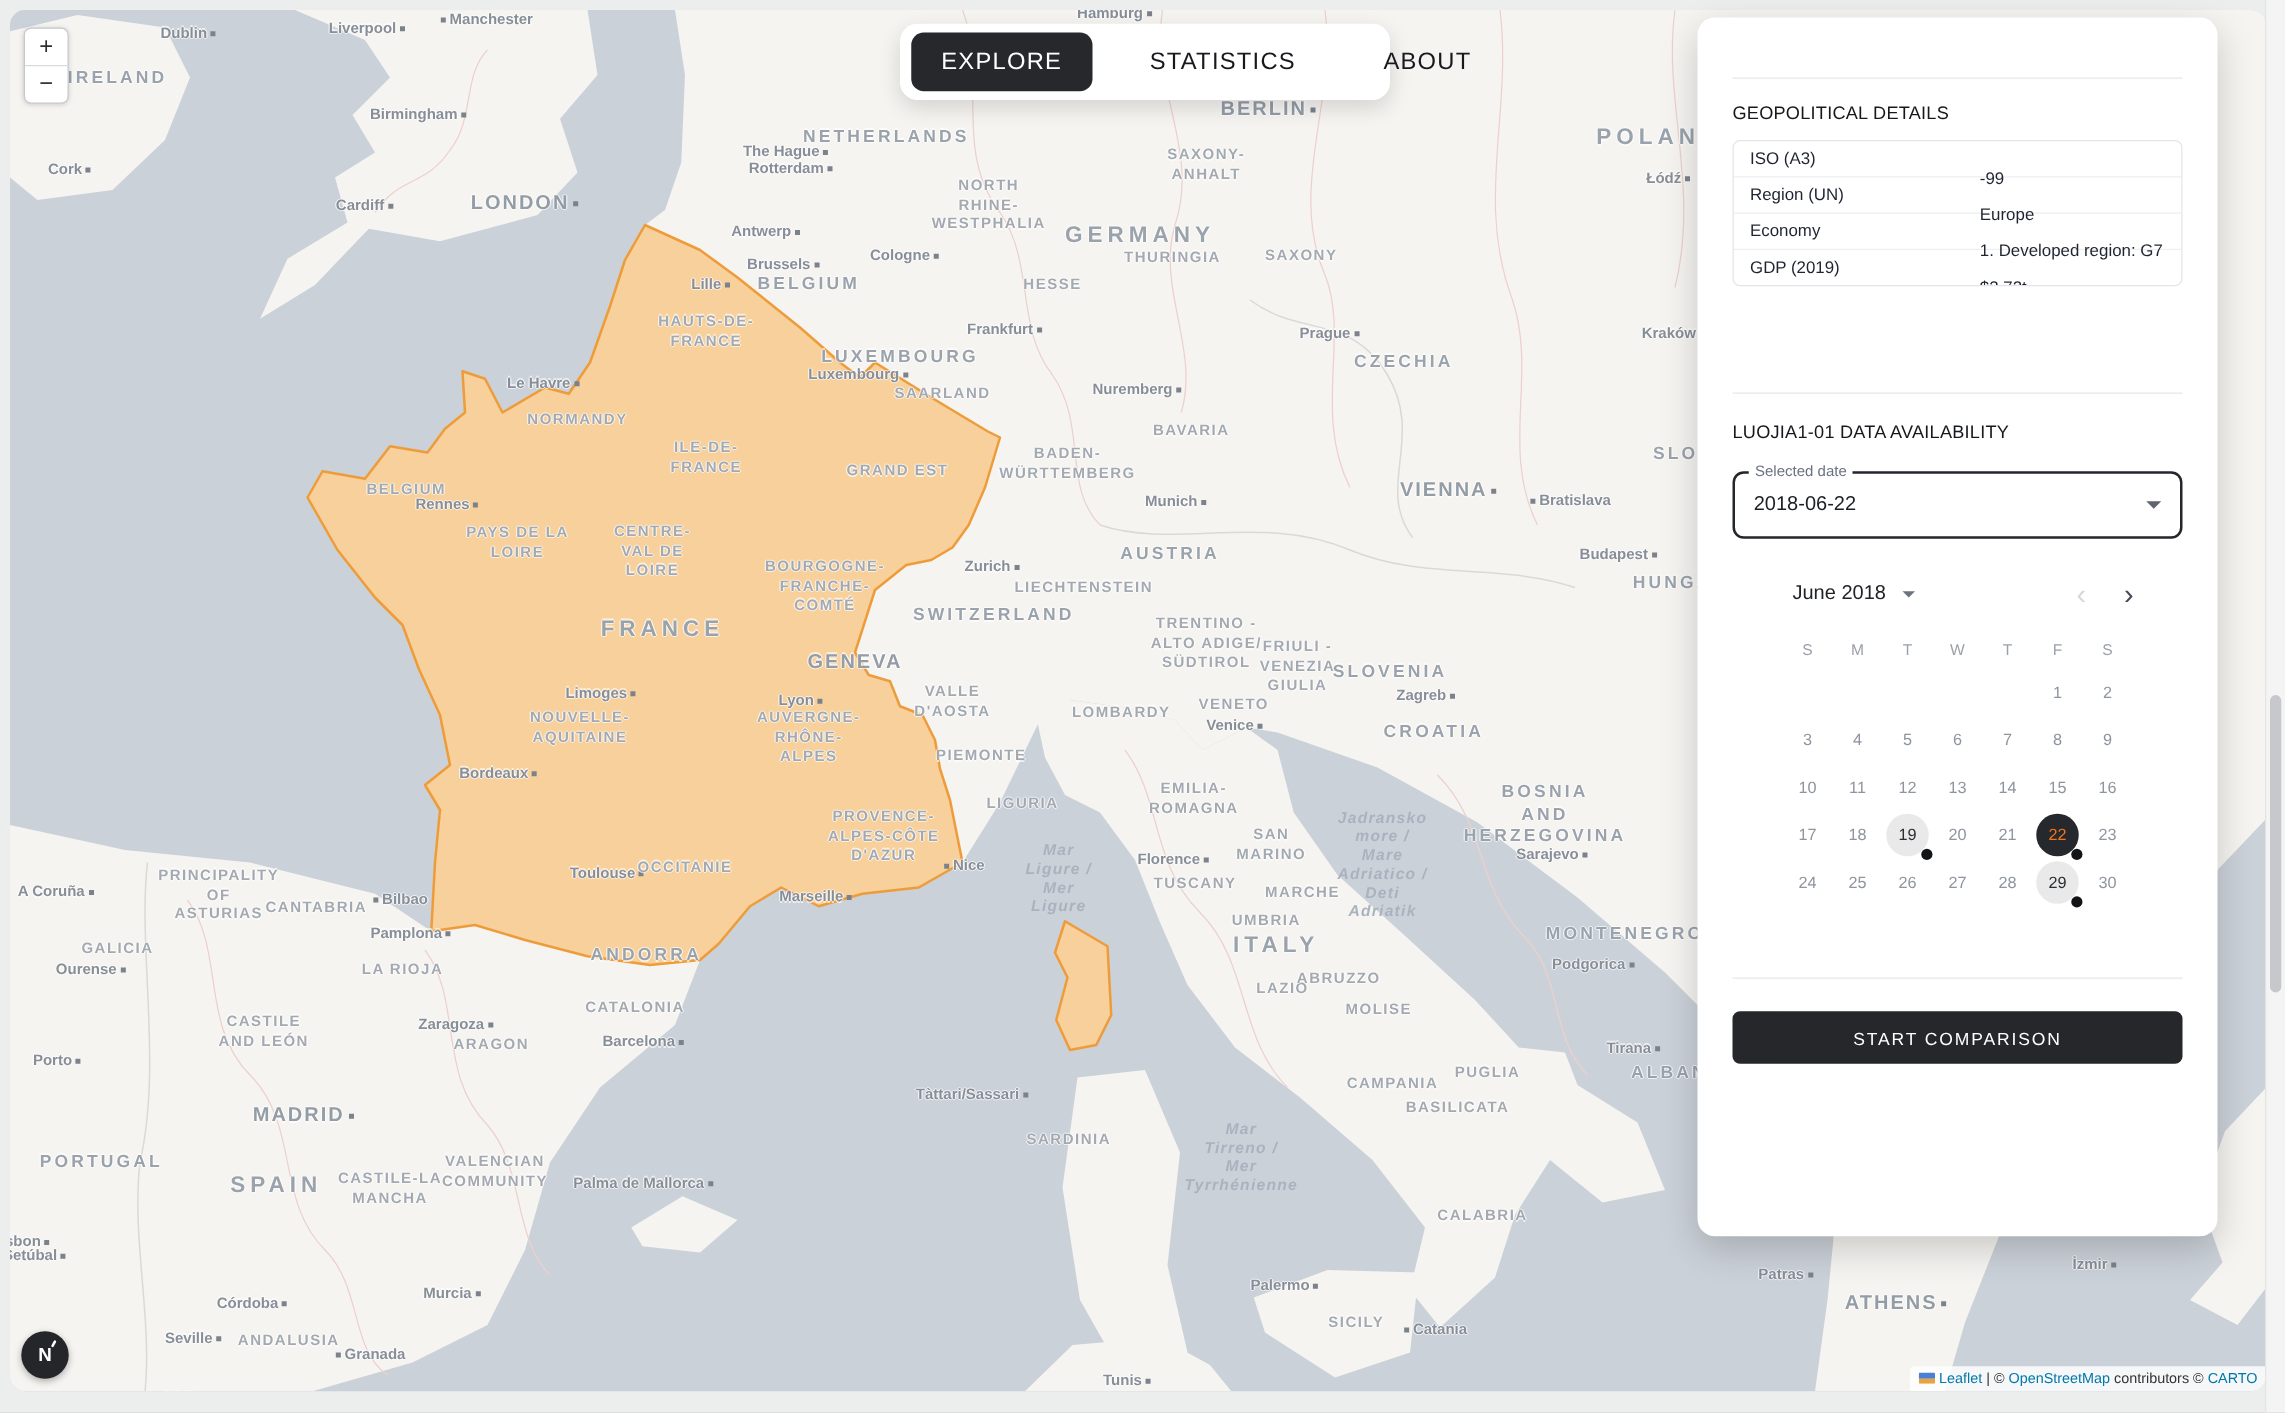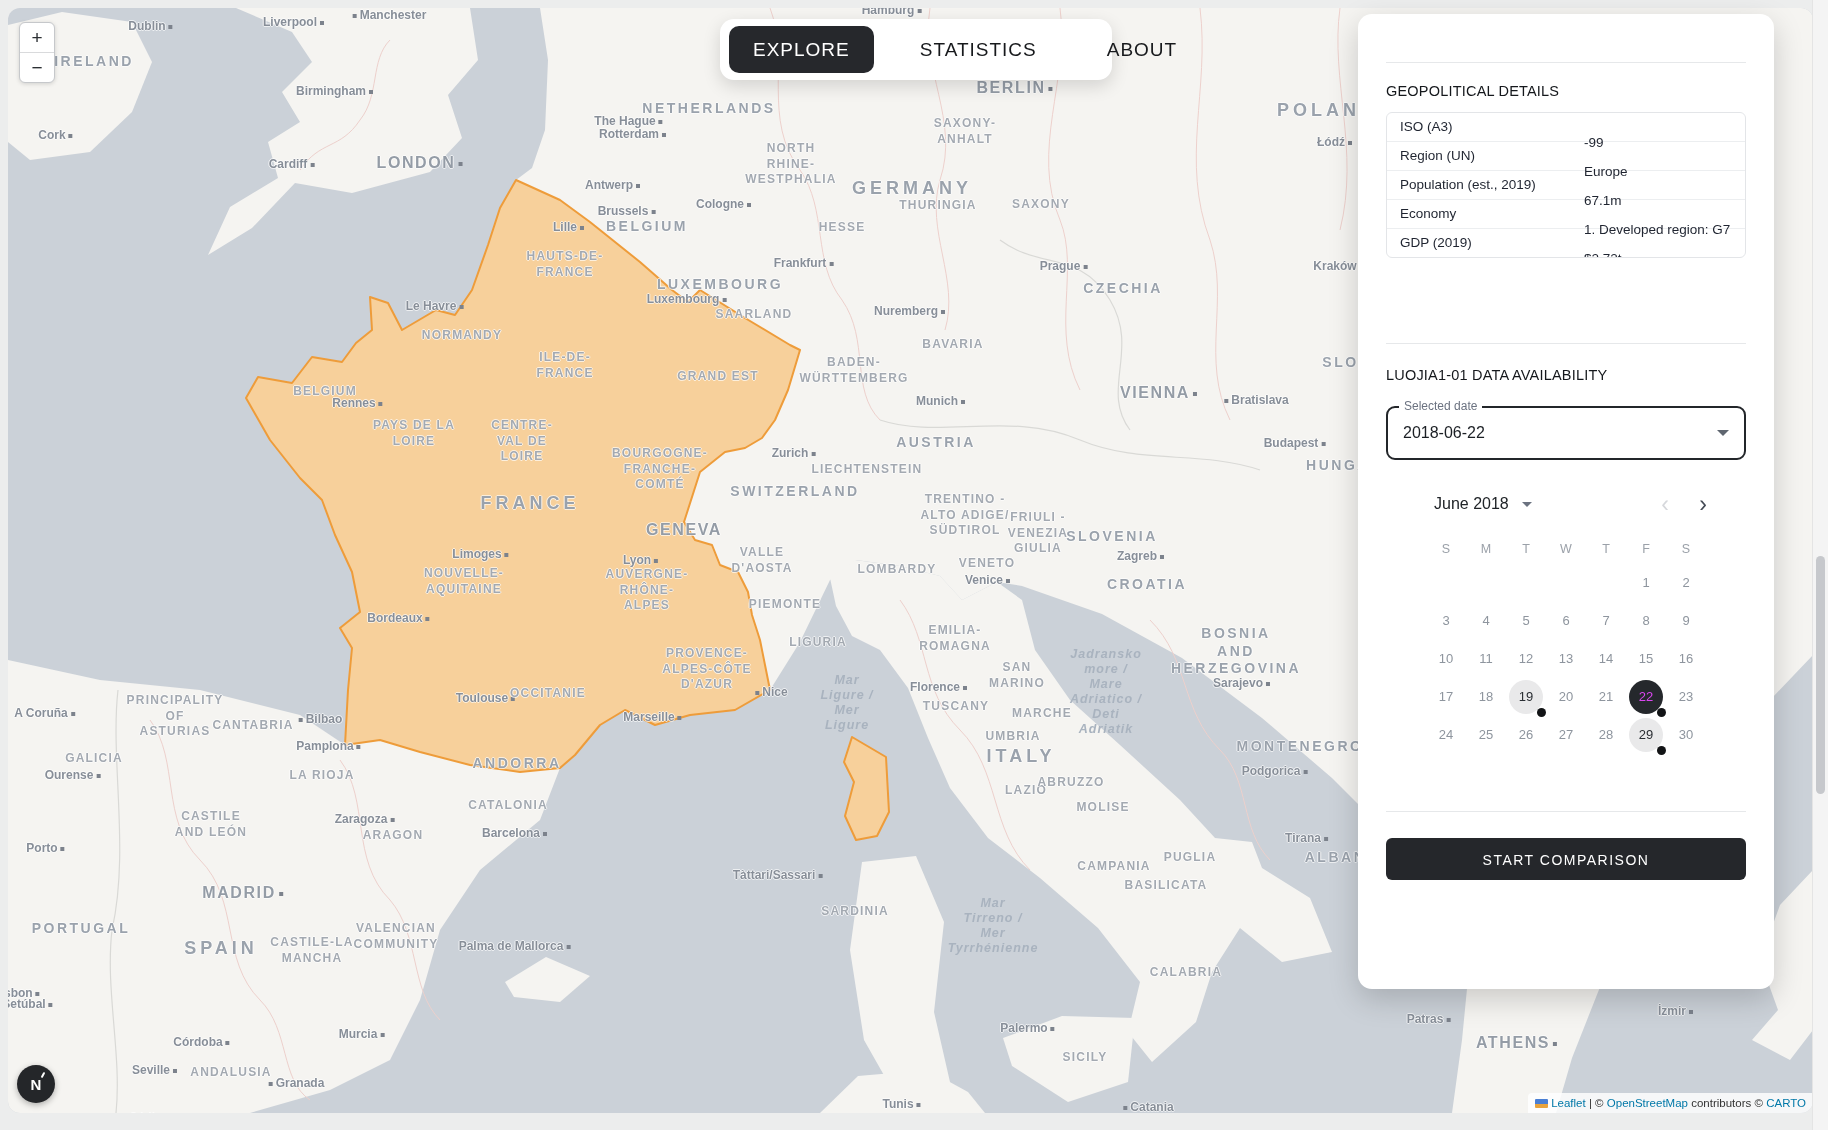--- a/index.html
+++ b/index.html
@@ -100,21 +100,21 @@
   .cal-prev{color:#d6d8dc;}
   .cal-next{color:#444b55;margin-left:8px;}
   .cal-grid{display:grid;grid-template-columns:repeat(7,40px);margin-top:14px;}
   .wd{height:30px;line-height:30px;text-align:center;font-size:12.5px;color:#9ba1a9;}
   .daycell{height:38px;display:flex;align-items:center;justify-content:center;}
   .day{
     position:relative;width:34px;height:34px;line-height:34px;border-radius:50%;text-align:center;
     font-size:13px;color:#8e959e;cursor:pointer;
   }
   .day.avail{background:#e9e9ea;color:#2a2e33;}
-  .day.selected{background:#25282c;color:#d946ef;}
+  .day.selected{background:#25282c;color:#f97316;}
   .day .ddot{position:absolute;right:-3px;bottom:-3px;width:9px;height:9px;border-radius:50%;background:#121416;}
   .hr3{margin-top:57px;}
   .cta{
     margin-top:26px;height:42px;border-radius:6px;background:#25272b;color:#fff;border:none;width:100%;
     font-size:14px;letter-spacing:1.5px;text-align:center;line-height:42px;cursor:pointer;
     font-family:"Liberation Sans",sans-serif;
   }
   
   .sbtrack{position:absolute;right:0;top:0;width:15px;height:1130px;background:#f4f4f4;border-left:1px solid #e4e4e4;}
   .sbthumb{position:absolute;right:3px;top:556px;width:9px;height:238px;border-radius:5px;background:#c6c8cc;}
@@ -466,21 +466,21 @@
       </div>
       <div class="lbl region" style="left: 1158px; top: 878px;">
         <div><span>BASILICATA</span></div>
       </div>
       <div class="lbl region" style="left: 1178px; top: 965px;">
         <div><span>CALABRIA</span></div>
       </div>
       <div class="lbl region" style="left: 1077px; top: 1050px;">
         <div><span>SICILY</span></div>
       </div>
-      <div class="lbl city" style="left: 1139px; top: 1055px; margin-top: 44px;">
+      <div class="lbl city" style="left: 1139px; top: 1055px;">
         <div><span class="mk"></span><span>Catania</span></div>
       </div>
       <div class="lbl city" style="left: 1021px; top: 1020px;">
         <div><span>Palermo</span><span class="mk"></span></div>
       </div>
       <div class="lbl region" style="left: 847px; top: 904px;">
         <div><span>SARDINIA</span></div>
       </div>
       <div class="lbl city" style="left: 771px; top: 867px;">
         <div><span>Tàttari/Sassari</span><span class="mk"></span></div>
@@ -661,24 +661,20 @@
   <hr class="hr hr1">
   <div class="sect sect1">GEOPOLITICAL DETAILS</div>
   <div class="dtable">
       <div class="drow">
         <span class="dl">ISO (A3)</span>
         <span class="dv">-99</span>
       </div>
       <div class="drow">
         <span class="dl">Region (UN)</span>
         <span class="dv">Europe</span>
-      </div>
-      <div class="drow">
-        <span class="dl">Population (est., 2019)</span>
-        <span class="dv">67.1m</span>
       </div>
       <div class="drow">
         <span class="dl">Economy</span>
         <span class="dv">1. Developed region: G7</span>
       </div>
       <div class="drow">
         <span class="dl">GDP (2019)</span>
         <span class="dv">$2.72t</span>
       </div>
     </div>

